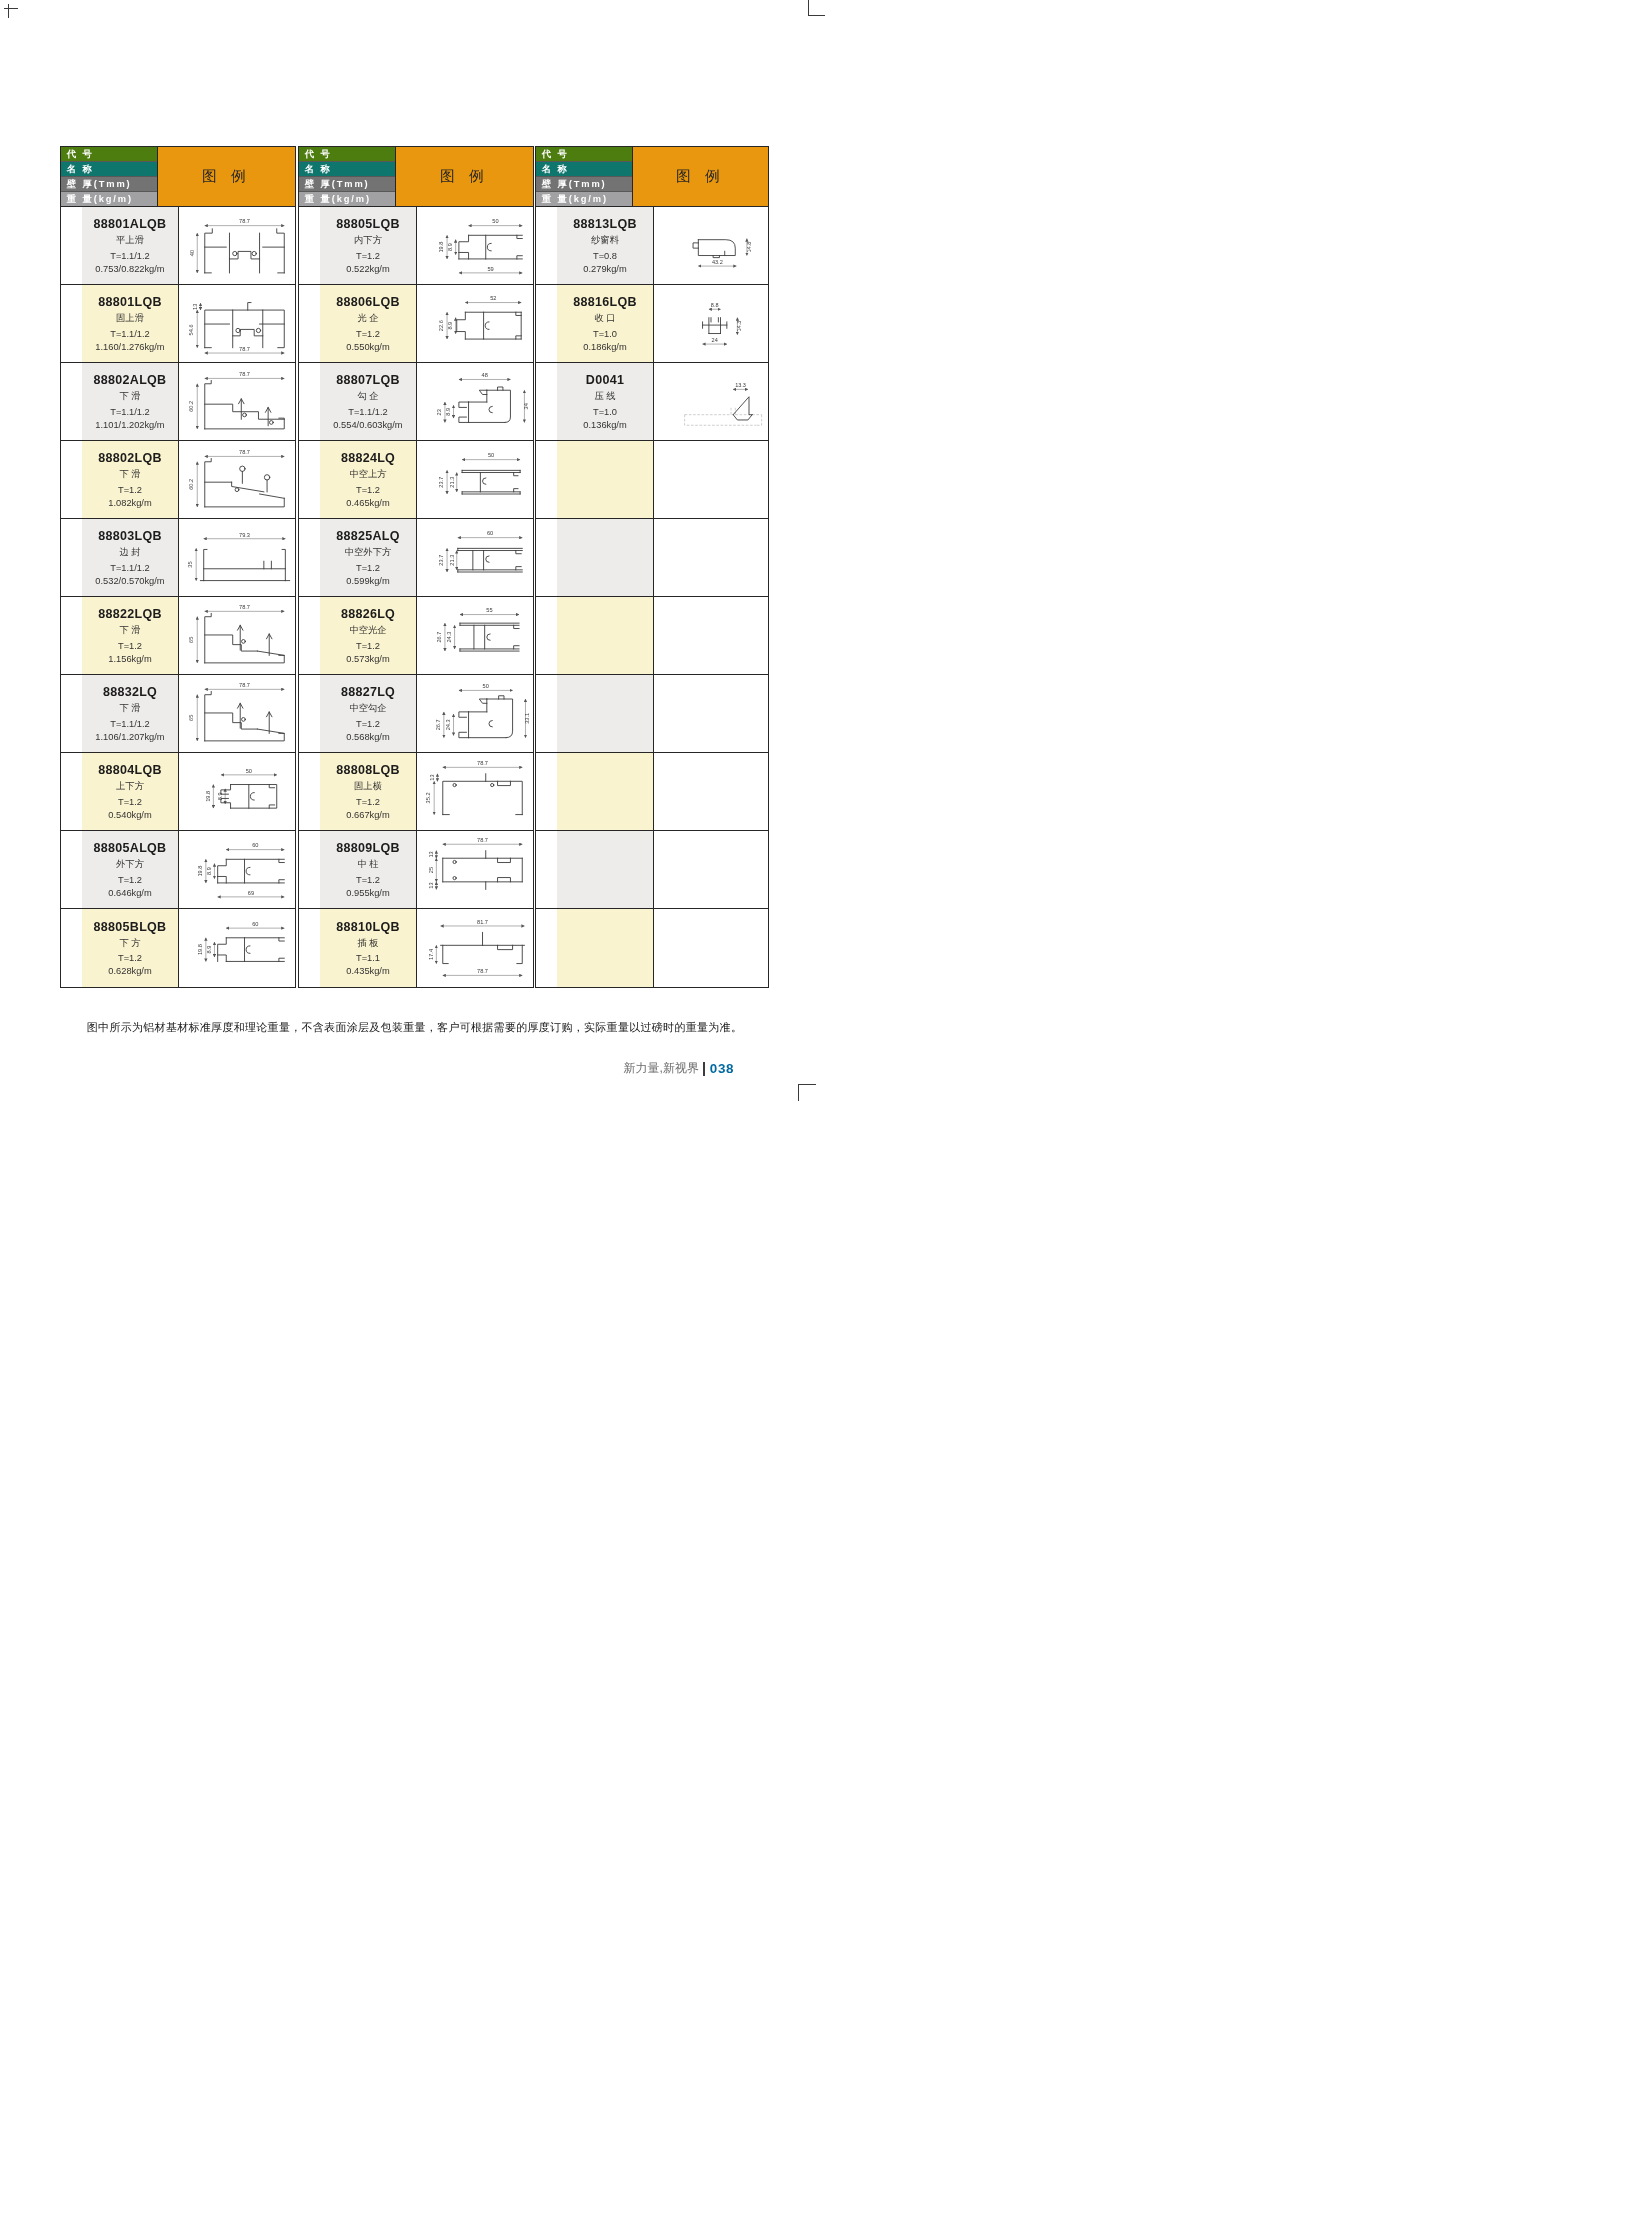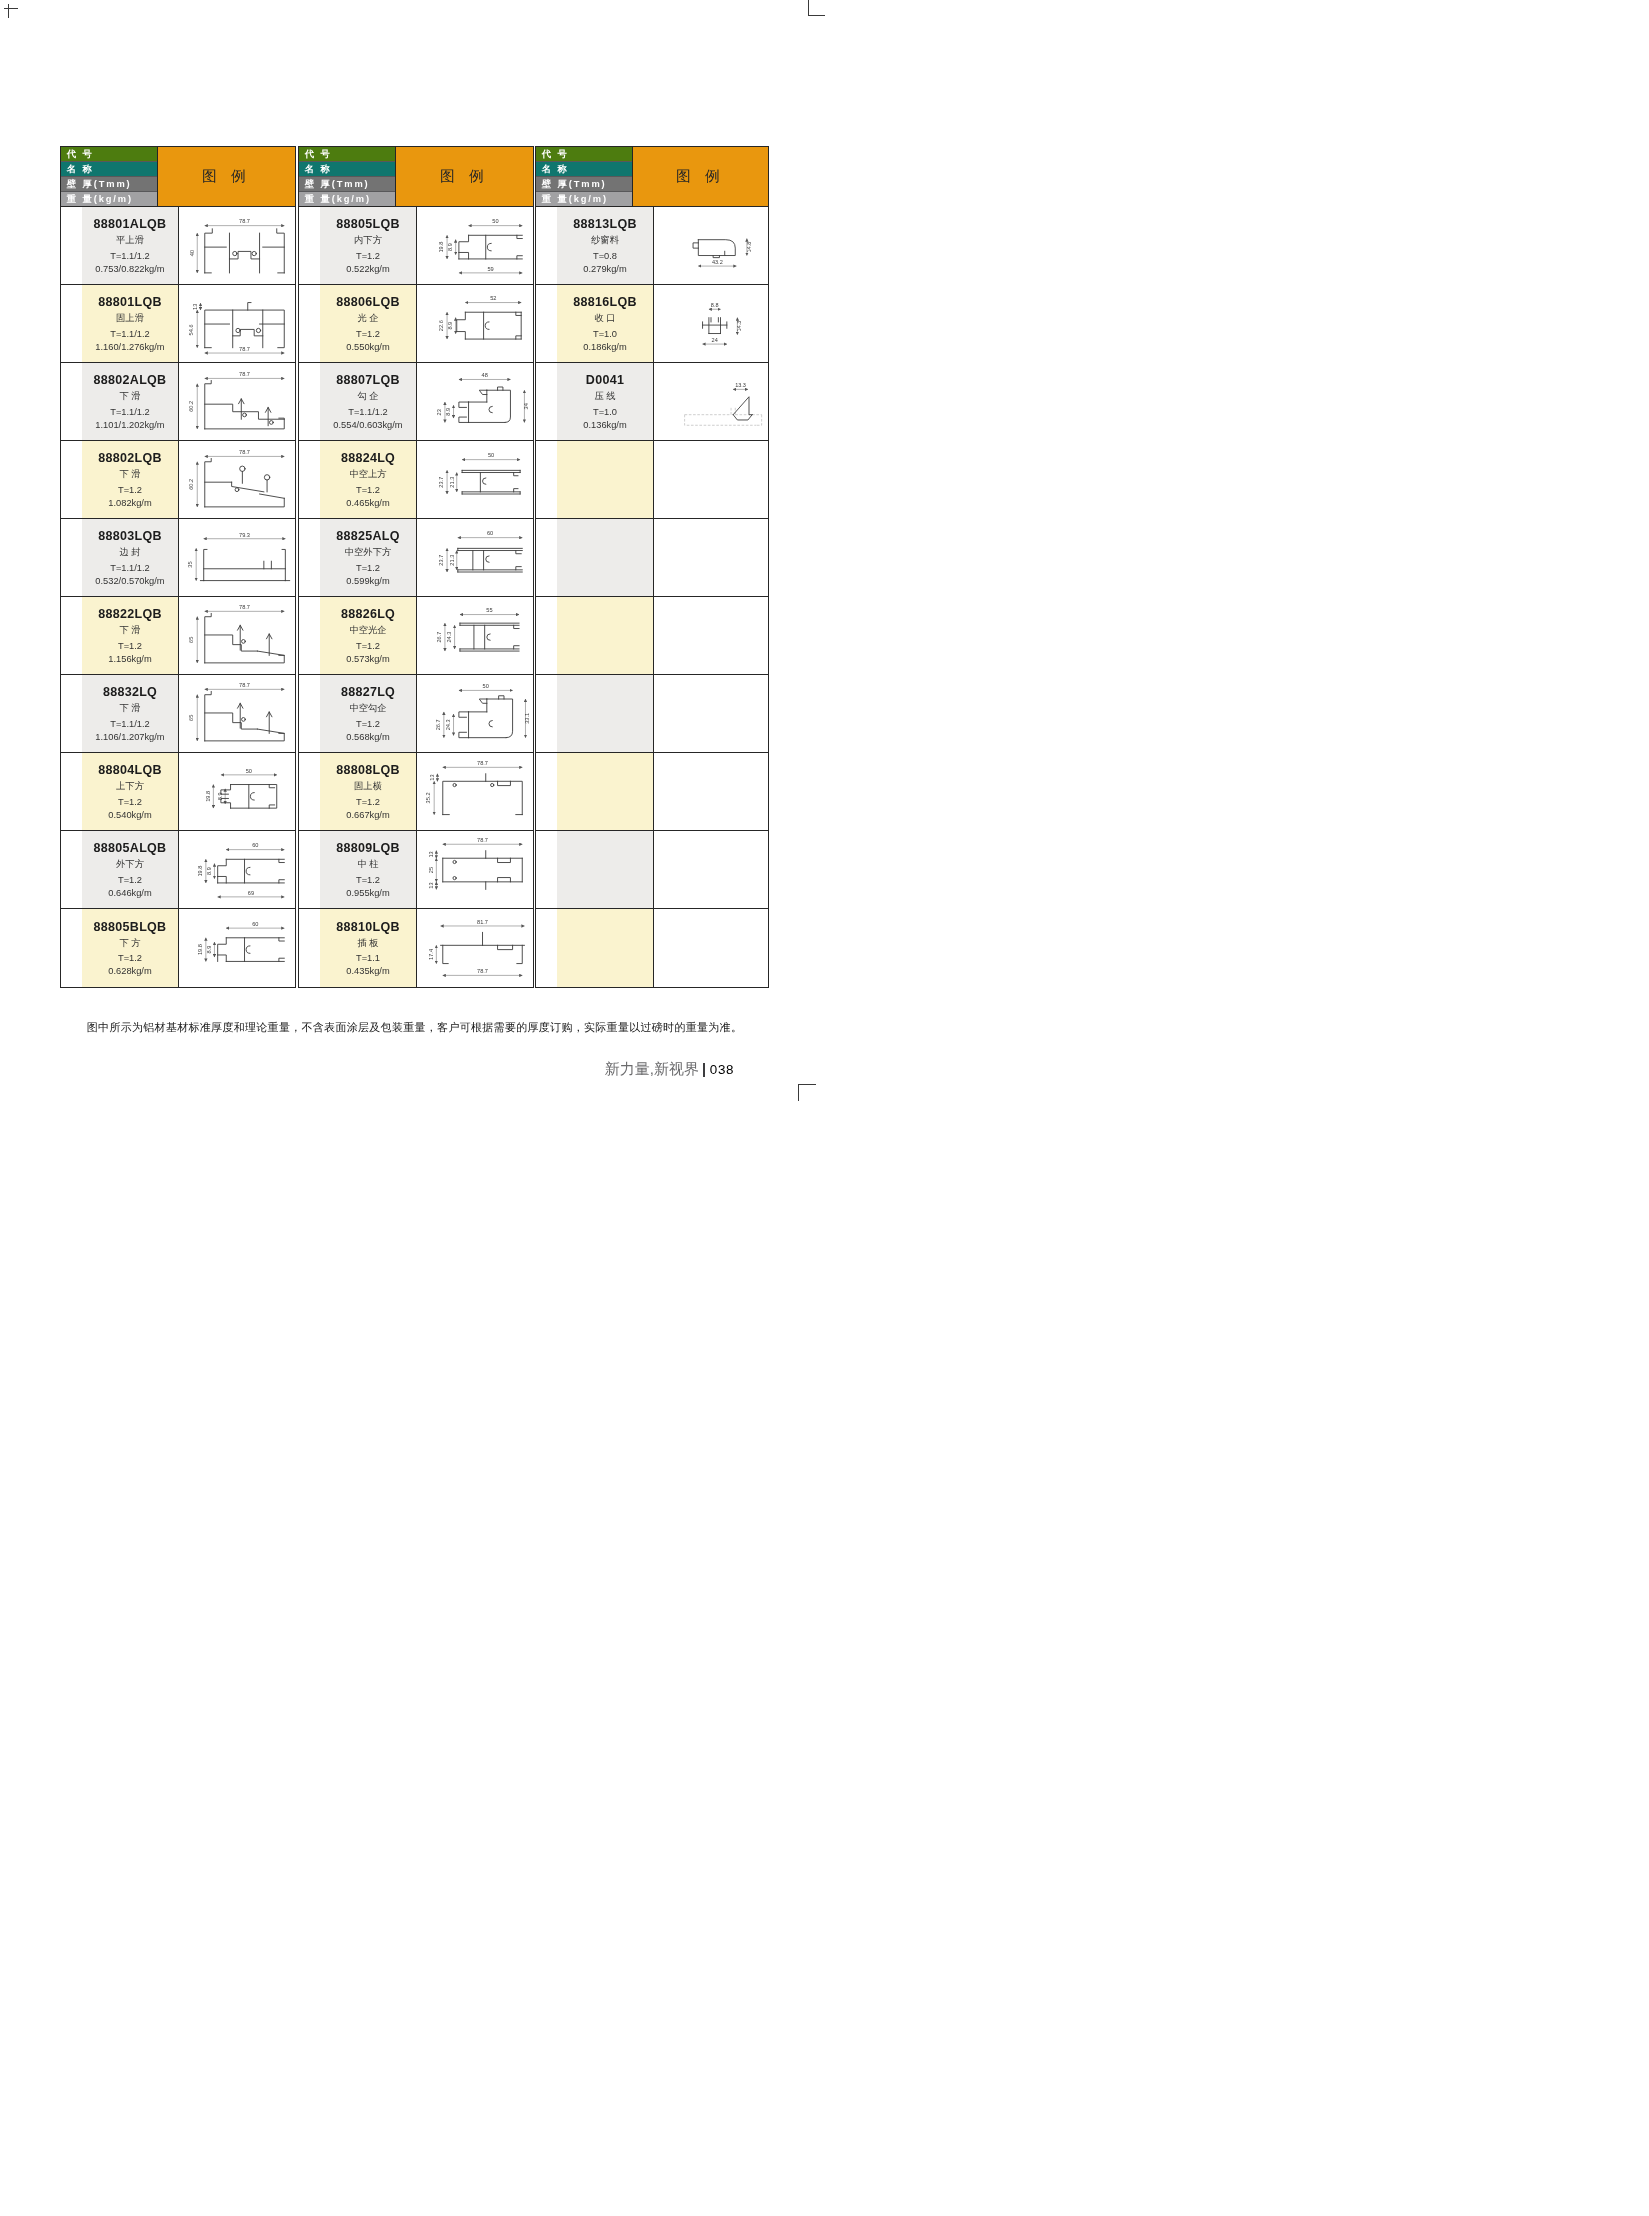--- a/index.html
+++ b/index.html
@@ -48,23 +48,23 @@
   
   .pf{fill:none;stroke:#3e3e3e;stroke-width:1.7;stroke-linecap:square;stroke-linejoin:miter;}
   .dl{stroke:#5a5a5a;stroke-width:.9;}
   .dt{font-family:"Liberation Sans",sans-serif;font-size:10.5px;fill:#3a3a3a;text-anchor:middle;}
   .dsh{fill:none;stroke:#b9b9b9;stroke-width:1.3;stroke-dasharray:5 3;}
 
   
   .note{position:absolute;left:60px;width:709px;top:1009px;text-align:center;
         font-size:11px;color:#161616;letter-spacing:0.3px;}
   .pagefoot{position:absolute;top:1060px;right:91px;display:flex;align-items:center;gap:4.5px;}
-  .brand{font-size:15px;color:#6b6b6d;}
+  .brand{font-size:12px;color:#6b6b6d;}
   .bar{width:1.9px;height:14px;background:#3c3c3e;}
-  .pgnum{font-size:13.4px;font-weight:normal;color:#000000;letter-spacing:0.6px;}
+  .pgnum{font-size:13.4px;font-weight:bold;color:#0369a1;letter-spacing:0.6px;}
 </style>
 </head>
 <body>
 
 <svg width="0" height="0" style="position:absolute" aria-hidden="true">
   <defs>
     <marker id="ar" viewBox="0 0 10 10" refX="9" refY="5" markerWidth="7" markerHeight="7" orient="auto-start-reverse">
       <path d="M0,0 L10,5 L0,10 z" fill="#555"></path>
     </marker>
   </defs>

